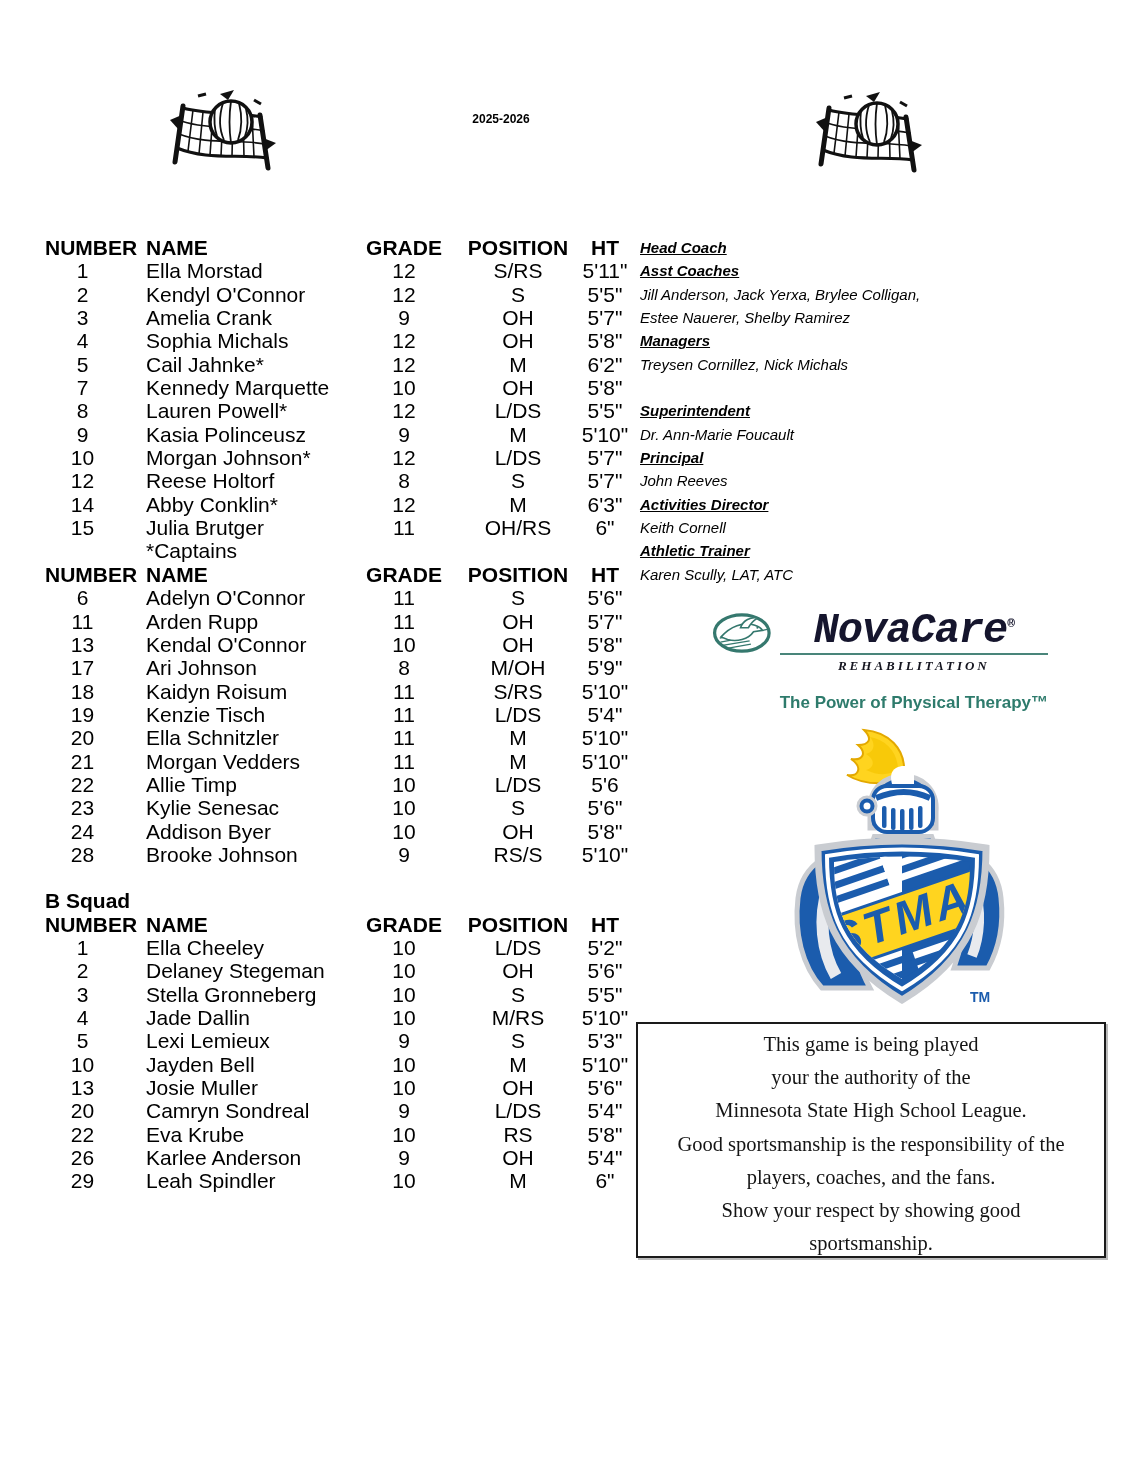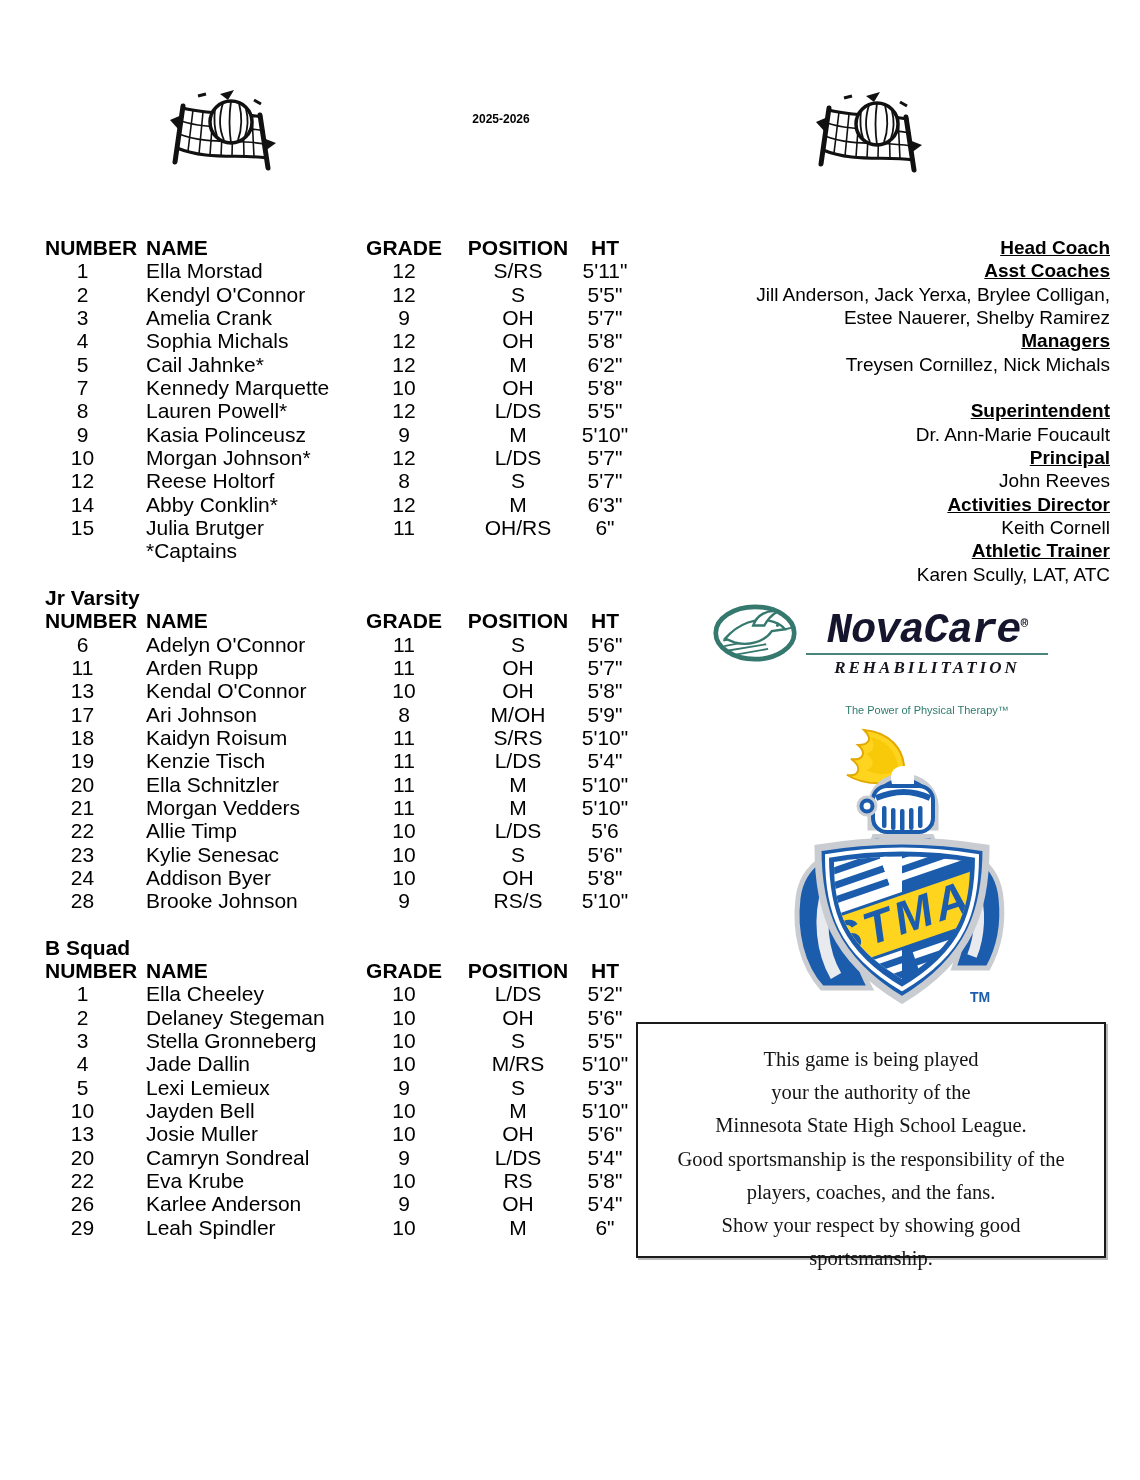--- a/index.html
+++ b/index.html
@@ -20,43 +20,43 @@
   .roster{left:45px;top:236px;width:592px;font-size:21px;}
   .trow{display:grid;grid-template-columns:75px 225px 118px 110px 64px;line-height:23.35px;}
   .trow>div{white-space:nowrap;overflow:visible;}
   .c-num,.c-grade,.c-pos,.c-ht{text-align:center;}
   .c-name{padding-left:26px;text-align:left;}
   .thead{font-weight:bold;}
   .sec-label{font-weight:bold;line-height:23.35px;}
   .gap-top{margin-top:23px;}
 
   
-  .staff{left:640px;top:236px;width:470px;text-align:right;font-size:19px;}
+  .staff{left:640px;top:236px;width:470px;text-align:left;font-size:15px;font-style:italic;}
   .staff .line{height:23.35px;line-height:23.35px;white-space:nowrap;}
   .staff .t{font-weight:bold;text-decoration:underline;}
 
   
   .novacare{left:712px;top:603px;width:336px;}
   .nc-row{display:flex;align-items:flex-start;}
   .nc-col{margin-left:8px;flex:1;text-align:center;}
   .nc-brand{font-family:Liberation Mono, monospace;font-style:italic;font-weight:bold;
     font-size:42px;line-height:42px;color:#15152d;white-space:nowrap;letter-spacing:-1px;}
   .nc-brand sup{font-size:13px;}
   .nc-rule{height:2px;background:#49857a;margin:1px 0 3px;}
   .nc-sub{font-family:"Liberation Serif","DejaVu Serif",serif;font-style:italic;font-weight:bold;
-    font-size:17px;letter-spacing:3px;color:#15151f;white-space:nowrap;}
-  .nc-tag{margin-top:26px;font-size:11px;font-weight:normal;color:#2e7b6c;white-space:nowrap;}
+    font-size:13px;letter-spacing:3px;color:#15151f;white-space:nowrap;}
+  .nc-tag{margin-top:19px;font-size:17px;font-weight:bold;color:#2e7b6c;white-space:nowrap;}
 
   
   .knight{left:770px;top:726px;width:244px;height:282px;}
 
   
   .sportsbox{left:636px;top:1022px;width:470px;height:236px;box-sizing:border-box;
     border:2px solid #1a1a1a;box-shadow:2px 2px 0 rgba(130,130,130,.55);
-    padding-top:19px;text-align:center;
+    padding-top:4px;text-align:center;
     font-family:"Liberation Serif","DejaVu Serif",serif;font-size:20.5px;color:#141414;}
   .sportsbox .bline{line-height:33.2px;white-space:nowrap;}
 </style>
 </head>
 <body>
 
 <div class="abs clipart clipart-left">
   <svg viewBox="0 0 110 92" width="110" height="92">
     <g stroke="#111" fill="none" stroke-linecap="round">
       <path d="M15,20 L7,76" stroke-width="5"></path>
@@ -232,21 +232,20 @@
       </div>
     </div>
   <div class="trow">
     <div class="c-num"></div>
     <div class="c-name">*Captains</div>
     <div class="c-grade"></div>
     <div class="c-pos"></div>
     <div class="c-ht"></div>
   </div>
 
-  <div class="sec-label gap-top">Jr Varsity</div>
   <div class="trow thead">
     <div class="c-num">NUMBER</div>
     <div class="c-name">NAME</div>
     <div class="c-grade">GRADE</div>
     <div class="c-pos">POSITION</div>
     <div class="c-ht">HT</div>
   </div>
   <div>
 
       <div class="trow">

